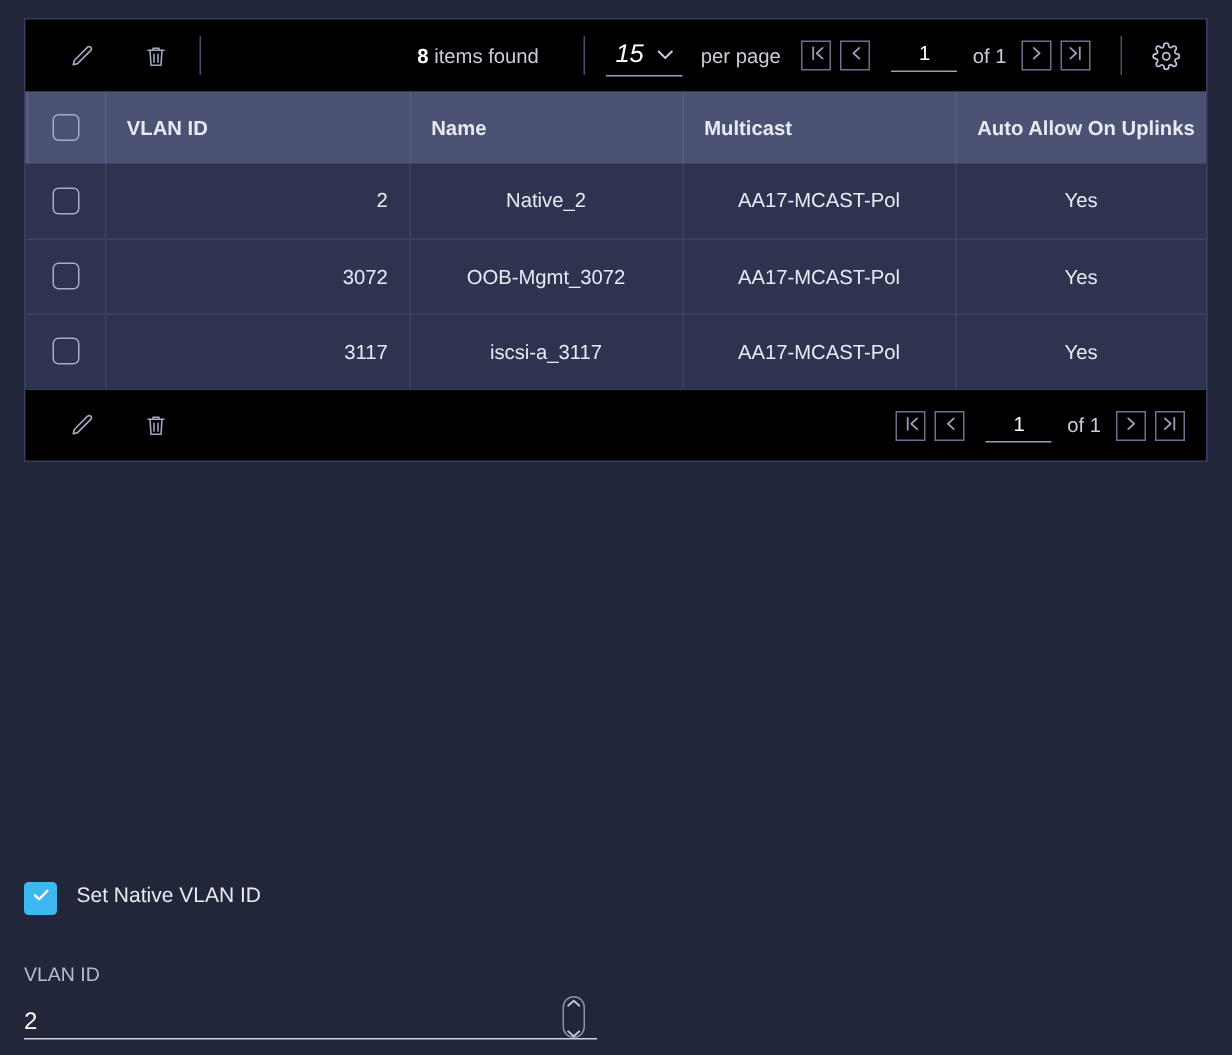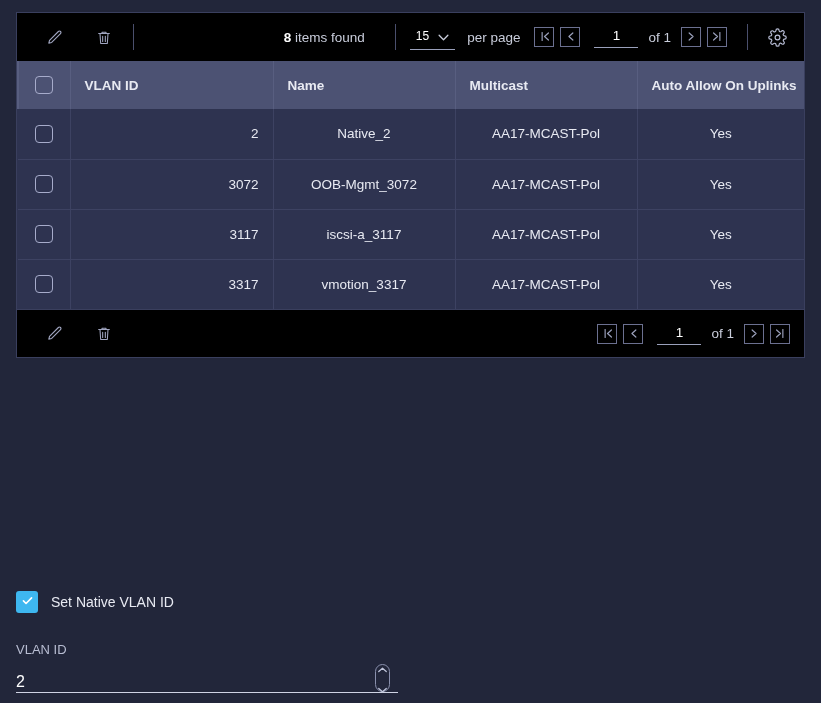--- a/index.html
+++ b/index.html
@@ -70,22 +70,23 @@
   .select-underline {
     display: inline-flex;
     align-items: center;
     gap: 9px;
     border-bottom: 1px solid #9aa0bb;
     padding: 2px 6px 4px 6px;
     cursor: pointer;
     margin-right: 12px;
   }
   .select-underline .sv {
-    font-size: 12px;
+    font-size: 17px;
     color: #ffffff;
+    font-style: italic;
   }
 
   .per-page-label {
     font-size: 13.5px;
     color: #c9cddb;
     margin-right: 14px;
     white-space: nowrap;
   }
 
   
@@ -184,21 +185,21 @@
 
   
   .form-area {
     position: absolute;
     left: 16px;
     top: 588px;
     width: 789px;
   }
   .chk-row {
     display: flex;
-    align-items: center;
+    align-items: flex-start;
     gap: 13px;
     height: 28px;
   }
   .chk-box {
     width: 22px;
     height: 22px;
     background: #3eb7f0;
     border-radius: 3px;
     display: flex;
     align-items: center;
@@ -366,27 +367,20 @@
           <td class="col-mcast">AA17-MCAST-Pol</td>
           <td>Yes</td>
         </tr>
         <tr>
           <td class="cb-col"><span class="cbox"></span></td>
           <td class="num col-vlan">3117</td>
           <td class="col-name">iscsi-a_3117</td>
           <td class="col-mcast">AA17-MCAST-Pol</td>
           <td>Yes</td>
         </tr>
-        <tr>
-          <td class="cb-col"><span class="cbox"></span></td>
-          <td class="num col-vlan">3317</td>
-          <td class="col-name">vmotion_3317</td>
-          <td class="col-mcast">AA17-MCAST-Pol</td>
-          <td>Yes</td>
-        </tr>
       </tbody>
   </table>
 
   <div class="toolbar bottom">
     <div class="icon-btn">
       <span>
         <svg width="17" height="17" viewBox="0 0 24 24" fill="none" stroke="#a0a5c0" stroke-width="1.6" stroke-linecap="round" stroke-linejoin="round">
           <path d="M17.5 3.5a2.1 2.1 0 0 1 3 3L8 19l-4 1 1-4z"></path>
         </svg>
       </span>

